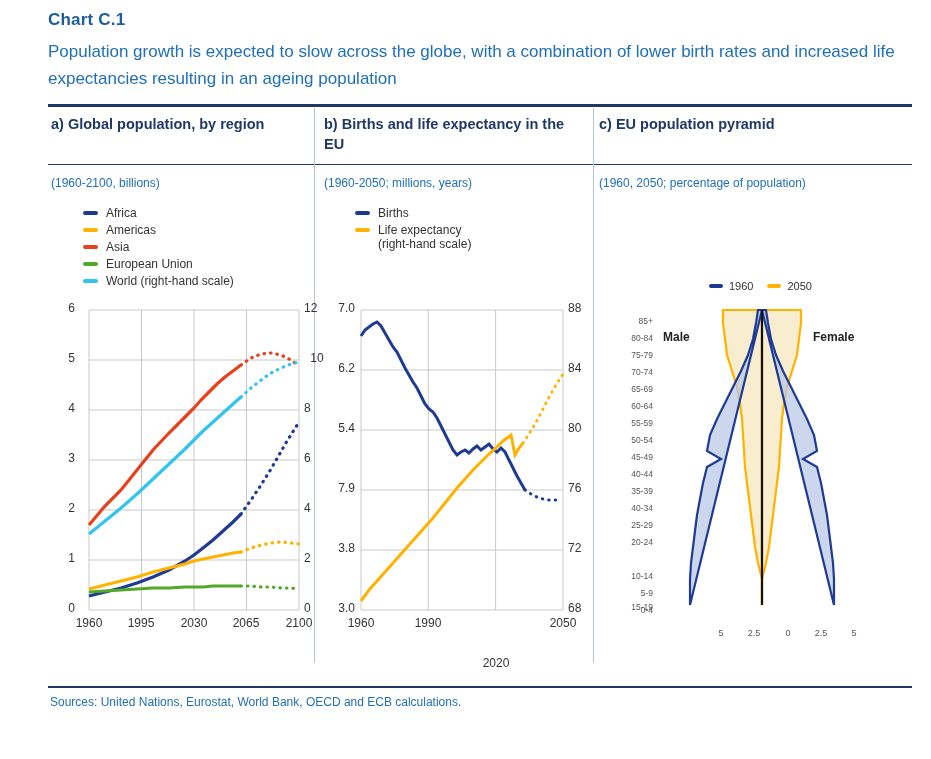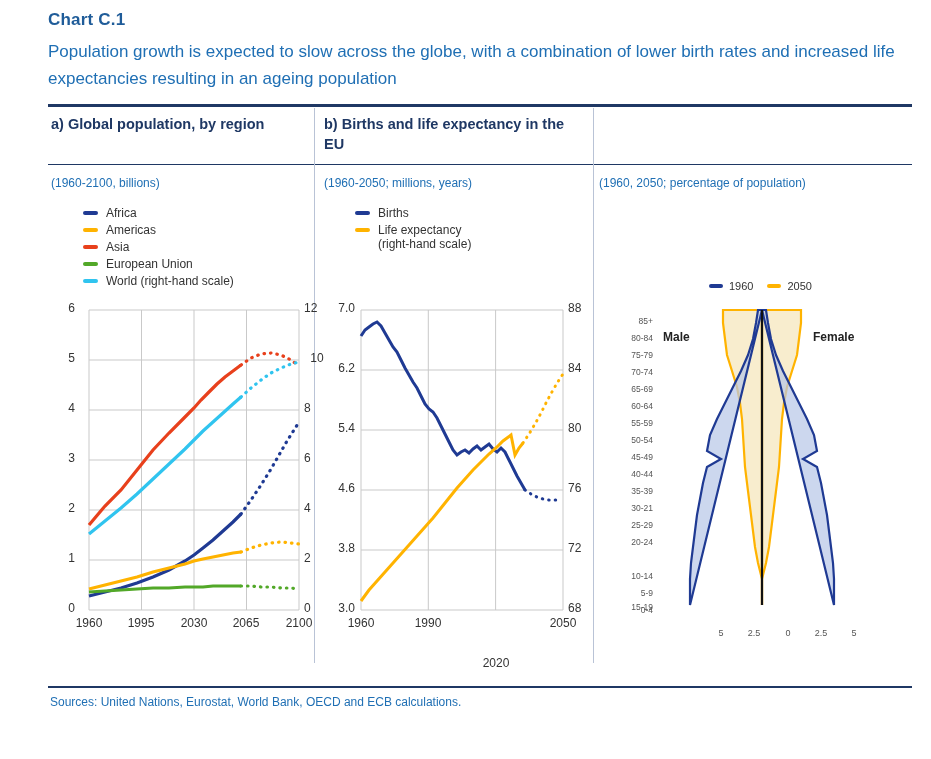--- a/index.html
+++ b/index.html
@@ -166,20 +166,21 @@
   <div class="chart-title">Population growth is expected to slow across the globe, with a combination of lower birth rates and increased life expectancies resulting in an ageing population</div>
 
   <div class="rule-top"></div>
   <div class="rule-mid"></div>
   <div class="rule-bottom"></div>
   <div class="vdiv a"></div>
   <div class="vdiv b"></div>
 
   <div class="panel-head a">a) Global population, by region</div>
   <div class="panel-head b">b) Births and life expectancy in the EU</div>
+  <div class="panel-head c">c) EU population pyramid</div>
 
   <div class="panel-sub a">(1960-2100, billions)</div>
   <div class="panel-sub b">(1960-2050; millions, years)</div>
   <div class="panel-sub c">(1960, 2050; percentage of population)</div>
 
   <div class="legend a">
     <div class="legend-row">
       <span class="legend-swatch" style="background:#1f3a93"></span>
       <span class="legend-text">Africa</span>
     </div>
@@ -298,21 +299,21 @@
     <path d="M36,36 L40,30 L44,27 L48,24 L52,22 L56,26 L60,33 L64,40 L68,47 L72,52 L76,60 L80,68 L84,75 L88,82 L92,88 L96,96 L100,104 L104,109 L108,112 L112,118 L116,126 L120,134 L124,142 L128,150 L132,155 L136,152 L140,150 L144,153 L148,149 L152,146 L156,150 L160,147 L164,144 L168,149 L172,152 L176,148 L180,152 L184,160 L188,168 L192,176 L196,183 L200,190" fill="none" stroke="#1f3a93" stroke-width="3"></path>
     <path d="M200,190 L206,194 L212,197 L218,199 L224,200 L230,200 L236,200" fill="none" stroke="#1f3a93" stroke-width="3" stroke-linecap="round" stroke-dasharray="0.5 6"></path>
 
     <path d="M36,301 L44,290 L52,281 L60,272 L68,263 L76,254 L84,245 L92,236 L100,227 L108,218 L116,208 L124,198 L132,188 L140,179 L148,170 L156,162 L164,154 L172,147 L178,141 L182,138 L186,135 L190,155 L194,148 L198,143" fill="none" stroke="#ffb300" stroke-width="3"></path>
     <path d="M198,143 L204,134 L210,124 L216,113 L222,101 L228,90 L234,80 L238,74" fill="none" stroke="#ffb300" stroke-width="3" stroke-linecap="round" stroke-dasharray="0.5 6"></path>
   </svg>
 
   <div class="axis-text tick-y-left" style="left:306px; top:301px; width:34px;">7.0</div>
   <div class="axis-text tick-y-left" style="left:306px; top:361px; width:34px;">6.2</div>
   <div class="axis-text tick-y-left" style="left:306px; top:421px; width:34px;">5.4</div>
-  <div class="axis-text tick-y-left" style="left:306px; top:481px; width:34px;">4.6</div>
+  <div class="axis-text tick-y-left" style="left:306px; top:481px; width:34px;">7.9</div>
   <div class="axis-text tick-y-left" style="left:306px; top:541px; width:34px;">3.8</div>
   <div class="axis-text tick-y-left" style="left:306px; top:601px; width:34px;">3.0</div>
 
   <div class="axis-text tick-y-right" style="left:553px; top:301px; width:30px;">88</div>
   <div class="axis-text tick-y-right" style="left:553px; top:361px; width:30px;">84</div>
   <div class="axis-text tick-y-right" style="left:553px; top:421px; width:30px;">80</div>
   <div class="axis-text tick-y-right" style="left:553px; top:481px; width:30px;">76</div>
   <div class="axis-text tick-y-right" style="left:553px; top:541px; width:30px;">72</div>
   <div class="axis-text tick-y-right" style="left:553px; top:601px; width:30px;">68</div>
 
@@ -349,21 +350,21 @@
   <div class="pyr-agelabel" style="left:612px; top:333px;">80-84</div>
   <div class="pyr-agelabel" style="left:612px; top:350px;">75-79</div>
   <div class="pyr-agelabel" style="left:612px; top:367px;">70-74</div>
   <div class="pyr-agelabel" style="left:612px; top:384px;">65-69</div>
   <div class="pyr-agelabel" style="left:612px; top:401px;">60-64</div>
   <div class="pyr-agelabel" style="left:612px; top:418px;">55-59</div>
   <div class="pyr-agelabel" style="left:612px; top:435px;">50-54</div>
   <div class="pyr-agelabel" style="left:612px; top:452px;">45-49</div>
   <div class="pyr-agelabel" style="left:612px; top:469px;">40-44</div>
   <div class="pyr-agelabel" style="left:612px; top:486px;">35-39</div>
-  <div class="pyr-agelabel" style="left:612px; top:503px;">30-21</div>
+  <div class="pyr-agelabel" style="left:612px; top:503px;">40-34</div>
   <div class="pyr-agelabel" style="left:612px; top:520px;">25-29</div>
   <div class="pyr-agelabel" style="left:612px; top:537px;">20-24</div>
   <div class="pyr-agelabel" style="left:612px; top:554px;margin-top:48px;">15-19</div>
   <div class="pyr-agelabel" style="left:612px; top:571px;">10-14</div>
   <div class="pyr-agelabel" style="left:612px; top:588px;">5-9</div>
   <div class="pyr-agelabel" style="left:612px; top:605px;">0-4</div>
 
   <div class="pyr-gender" style="left:648px; top:330px;">Male</div>
   <div class="pyr-gender" style="left:798px; top:330px;">Female</div>
 

